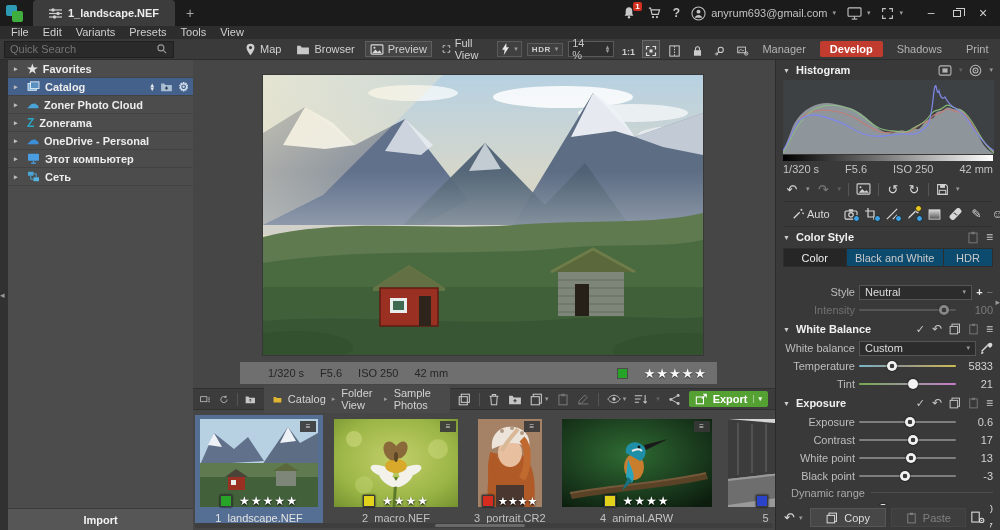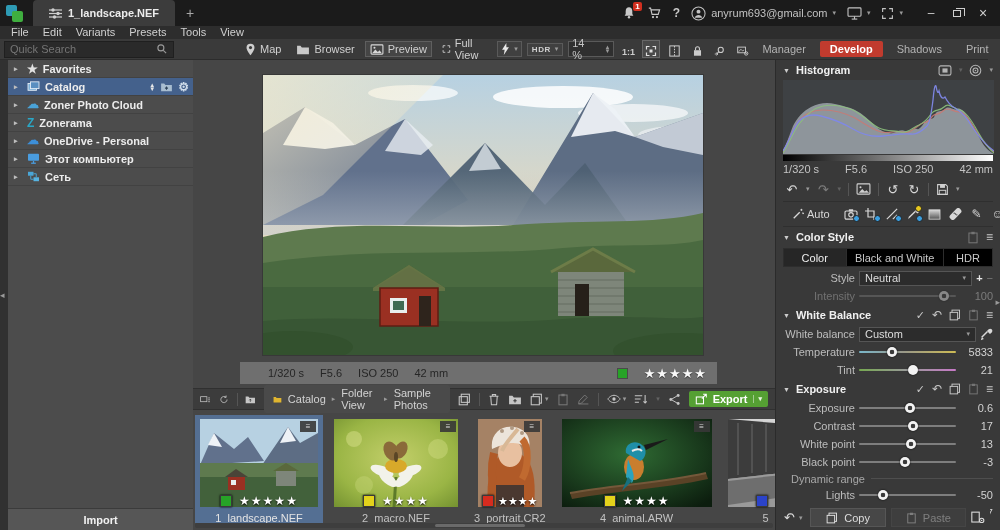--- a/index.html
+++ b/index.html
@@ -80,21 +80,21 @@
 .sec-head{height:20px;display:flex;align-items:center;gap:6px;font-weight:bold;color:#f0f0f0}
 .sec-head .chev{font-size:7px;color:#ccc}
 .sec-icons{margin-left:auto;display:flex;align-items:center;gap:7px;color:#c8c8c8;font-weight:normal}
 .gradient-strip{height:6px;background:linear-gradient(to right,#000,#fff);margin-top:1px}
 .hist-info1{height:17px;display:flex;align-items:center;color:#cfcfcf;gap:5px}
 .hist-info2{height:16px;display:flex;align-items:center;justify-content:space-between;color:#c4c4c4}
 .tools-row{height:25px;display:flex;align-items:center;gap:7px;padding:0 2px;color:#d8d8d8}
 .tool{position:relative;min-width:14px;text-align:center}
 .dot-b:after{content:"";position:absolute;right:-2px;bottom:-2px;width:5px;height:5px;border-radius:50%;background:#3b9fe0;border:1px solid #232323}
 .dot-y:before{content:"";position:absolute;right:-1px;top:-3px;width:5px;height:5px;border-radius:50%;background:#e8c81f;border:1px solid #232323}
-.cs-tabs{height:19px;display:flex;align-items:stretch;border:1px solid #2d2d2d;background:#000000;margin:1px 0 2px}
+.cs-tabs{height:19px;display:flex;align-items:stretch;border:1px solid #2d2d2d;background:#0c4a6e;margin:1px 0 16px}
 .cs-tab{display:flex;align-items:center;justify-content:center;color:#c8c8c8;border-right:1px solid #2d2d2d;padding:0 4px}
 .cs-tab:last-child{border-right:none}
 .cs-tab.active{background:#262626;color:#eee}
 .ctl-row{height:18px;display:flex;align-items:center;gap:4px}
 .ctl-label{width:72px;text-align:right;color:#bdbdbd;flex:none}
 .ctl-value{width:33px;text-align:right;color:#d2d2d2;flex:none}
 .select{flex:1;height:15px;background:#2c2c2c;border:1px solid #555;display:flex;align-items:center;padding:0 5px;color:#ddd}
 .select .caret{margin-left:auto}
 .slider{flex:1;height:2px;background:#7e7e7e;position:relative;border-radius:1px}
 .handle{position:absolute;top:-4px;margin-left:-5px;width:10px;height:10px;border-radius:50%;background:radial-gradient(circle,#3a3a3a 0 2px,#f2f2f2 2.6px);box-shadow:0 0 2px #000}

